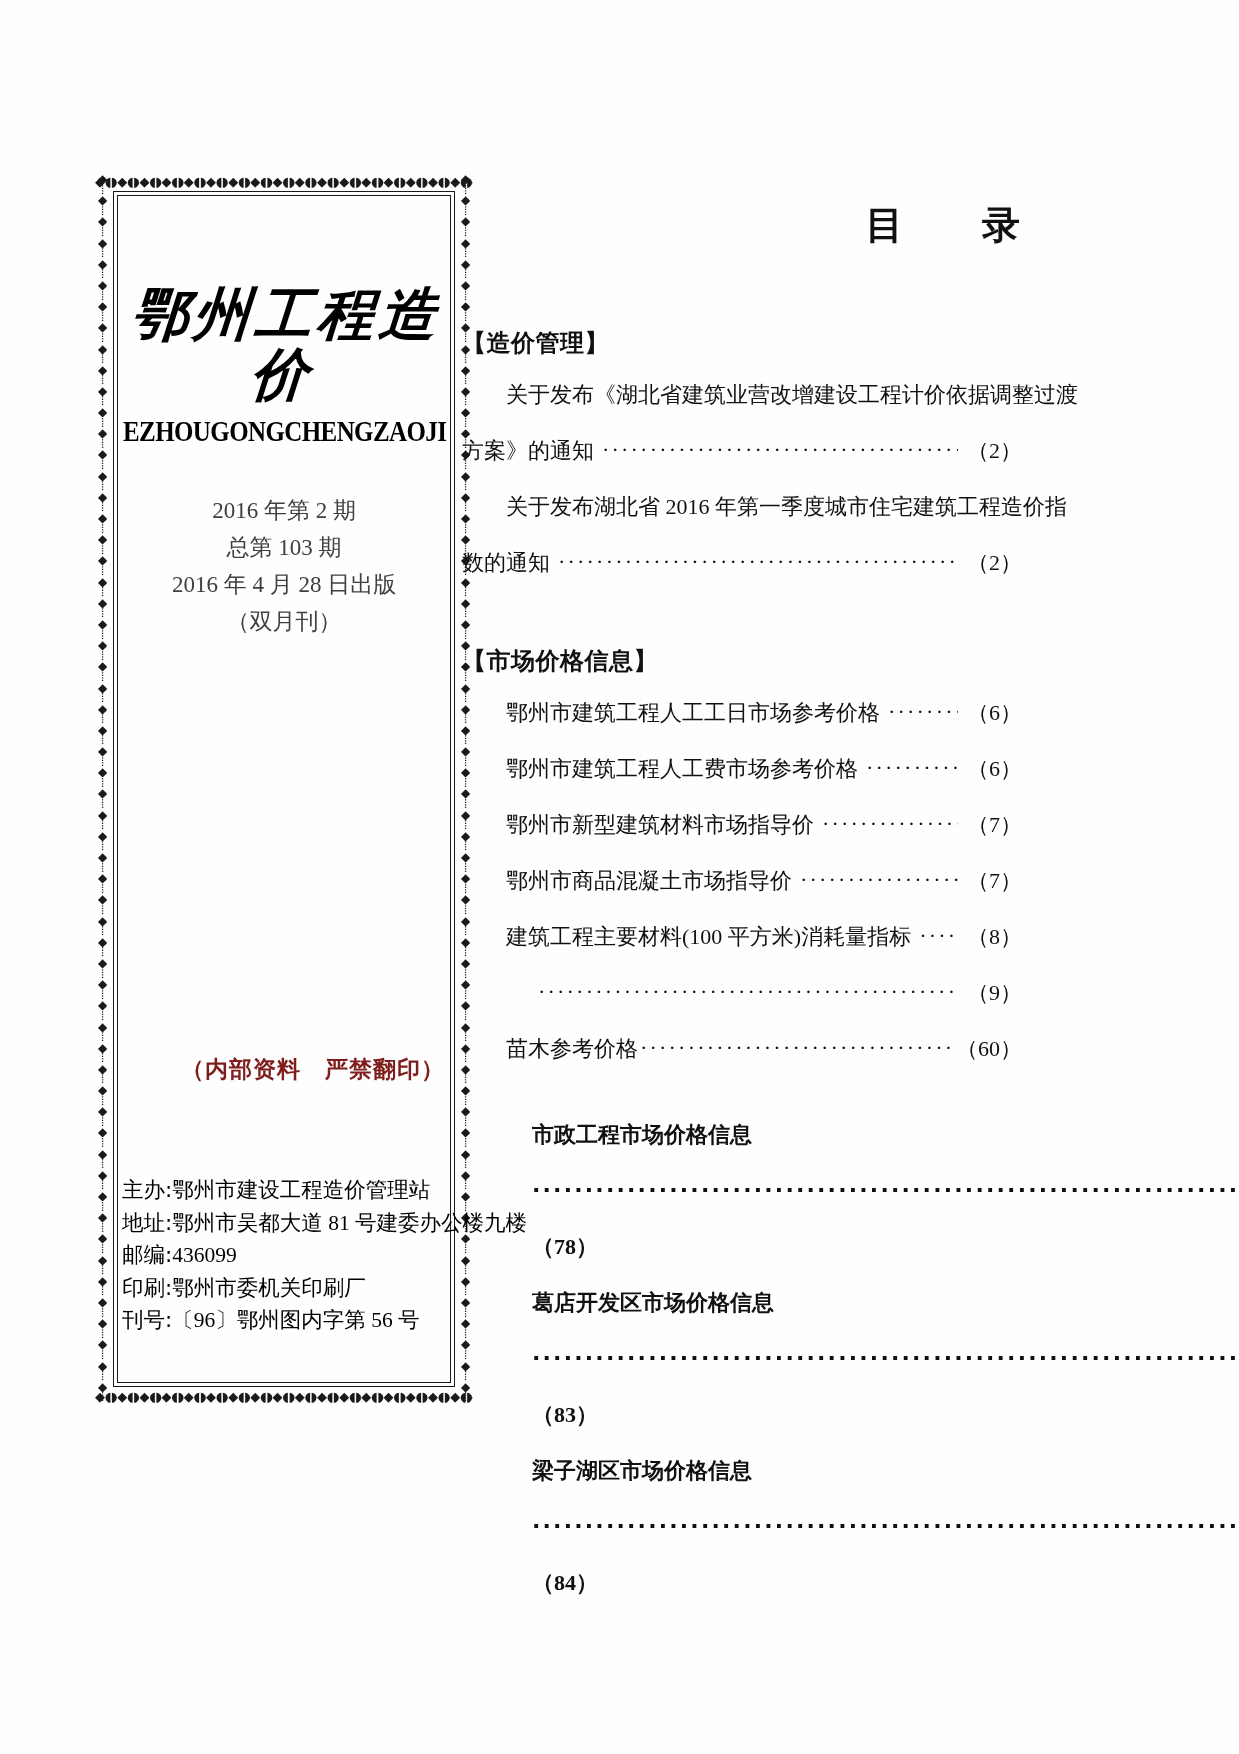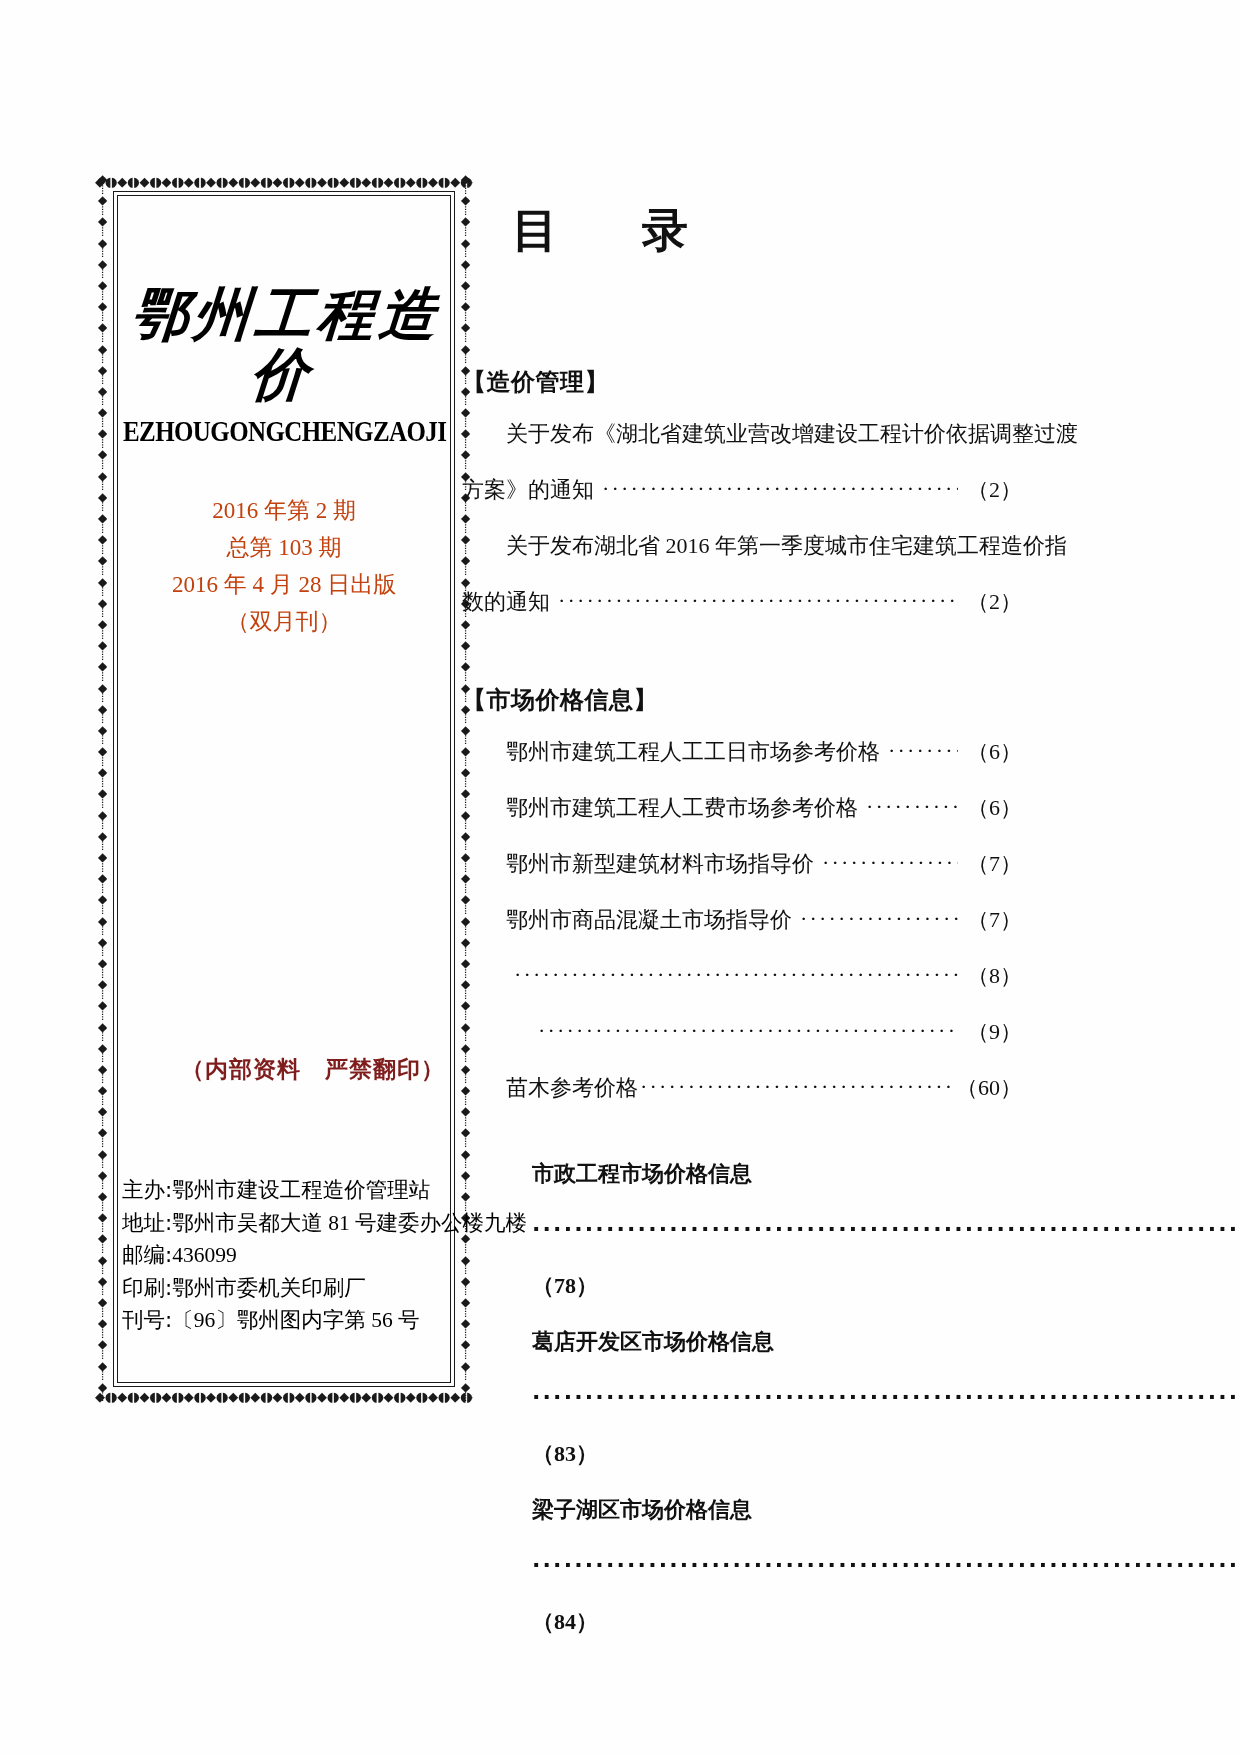--- a/index.html
+++ b/index.html
@@ -122,21 +122,21 @@
 
   
   #issue-block {
     position: absolute;
     left: 28px;
     top: 318px;
     width: 322px;
     text-align: center;
     font-size: 23px;
     line-height: 37px;
-    color: #c2410c;
+    color: #404040;
   }
   #issue-block div { white-space: nowrap; }
 
   
   #internal-notice {
     position: absolute;
     left: 28px;
     top: 880px;
     width: 322px;
     text-align: right;
@@ -165,27 +165,27 @@
   .pub-val { font-family: "Liberation Serif", serif; }
 
   
   #toc {
     position: absolute;
     left: 462px;
     top: 200px;
     width: 560px;
   }
   #toc-title {
-    font-size: 46px;
+    font-size: 38px;
     font-weight: 700;
     font-family: "DejaVu Serif", serif;
-    text-align: left;
+    text-align: right;
     letter-spacing: 2px;
     margin-left: 50px;
-    margin-bottom: 104px;
+    margin-bottom: 76px;
     white-space: nowrap;
   }
   #toc-title .gap { display: inline-block; width: 46px; }
 
   .toc-section-head {
     font-size: 24px;
     font-weight: 700;
     font-family: "DejaVu Sans", sans-serif;
     letter-spacing: 0.5px;
     margin: 0 0 8px 0;
@@ -590,20 +590,21 @@
       <span class="toc-page">（7）</span>
     </div>
 
     <div class="toc-entry indent">
       <span class="toc-label">鄂州市商品混凝土市场指导价</span>
       <span class="toc-dots">················································································</span>
       <span class="toc-page">（7）</span>
     </div>
 
     <div class="toc-entry indent">
+      <span class="toc-label">建筑工程主要材料(100 平方米)消耗量指标</span>
       <span class="toc-dots">················································································</span>
       <span class="toc-page">（8）</span>
     </div>
 
     <div class="toc-wrap">
       <div class="continuation-dots">
         <span class="toc-dots tight">················································································</span>
         <span class="toc-page">（9）</span>
       </div>
     </div>

